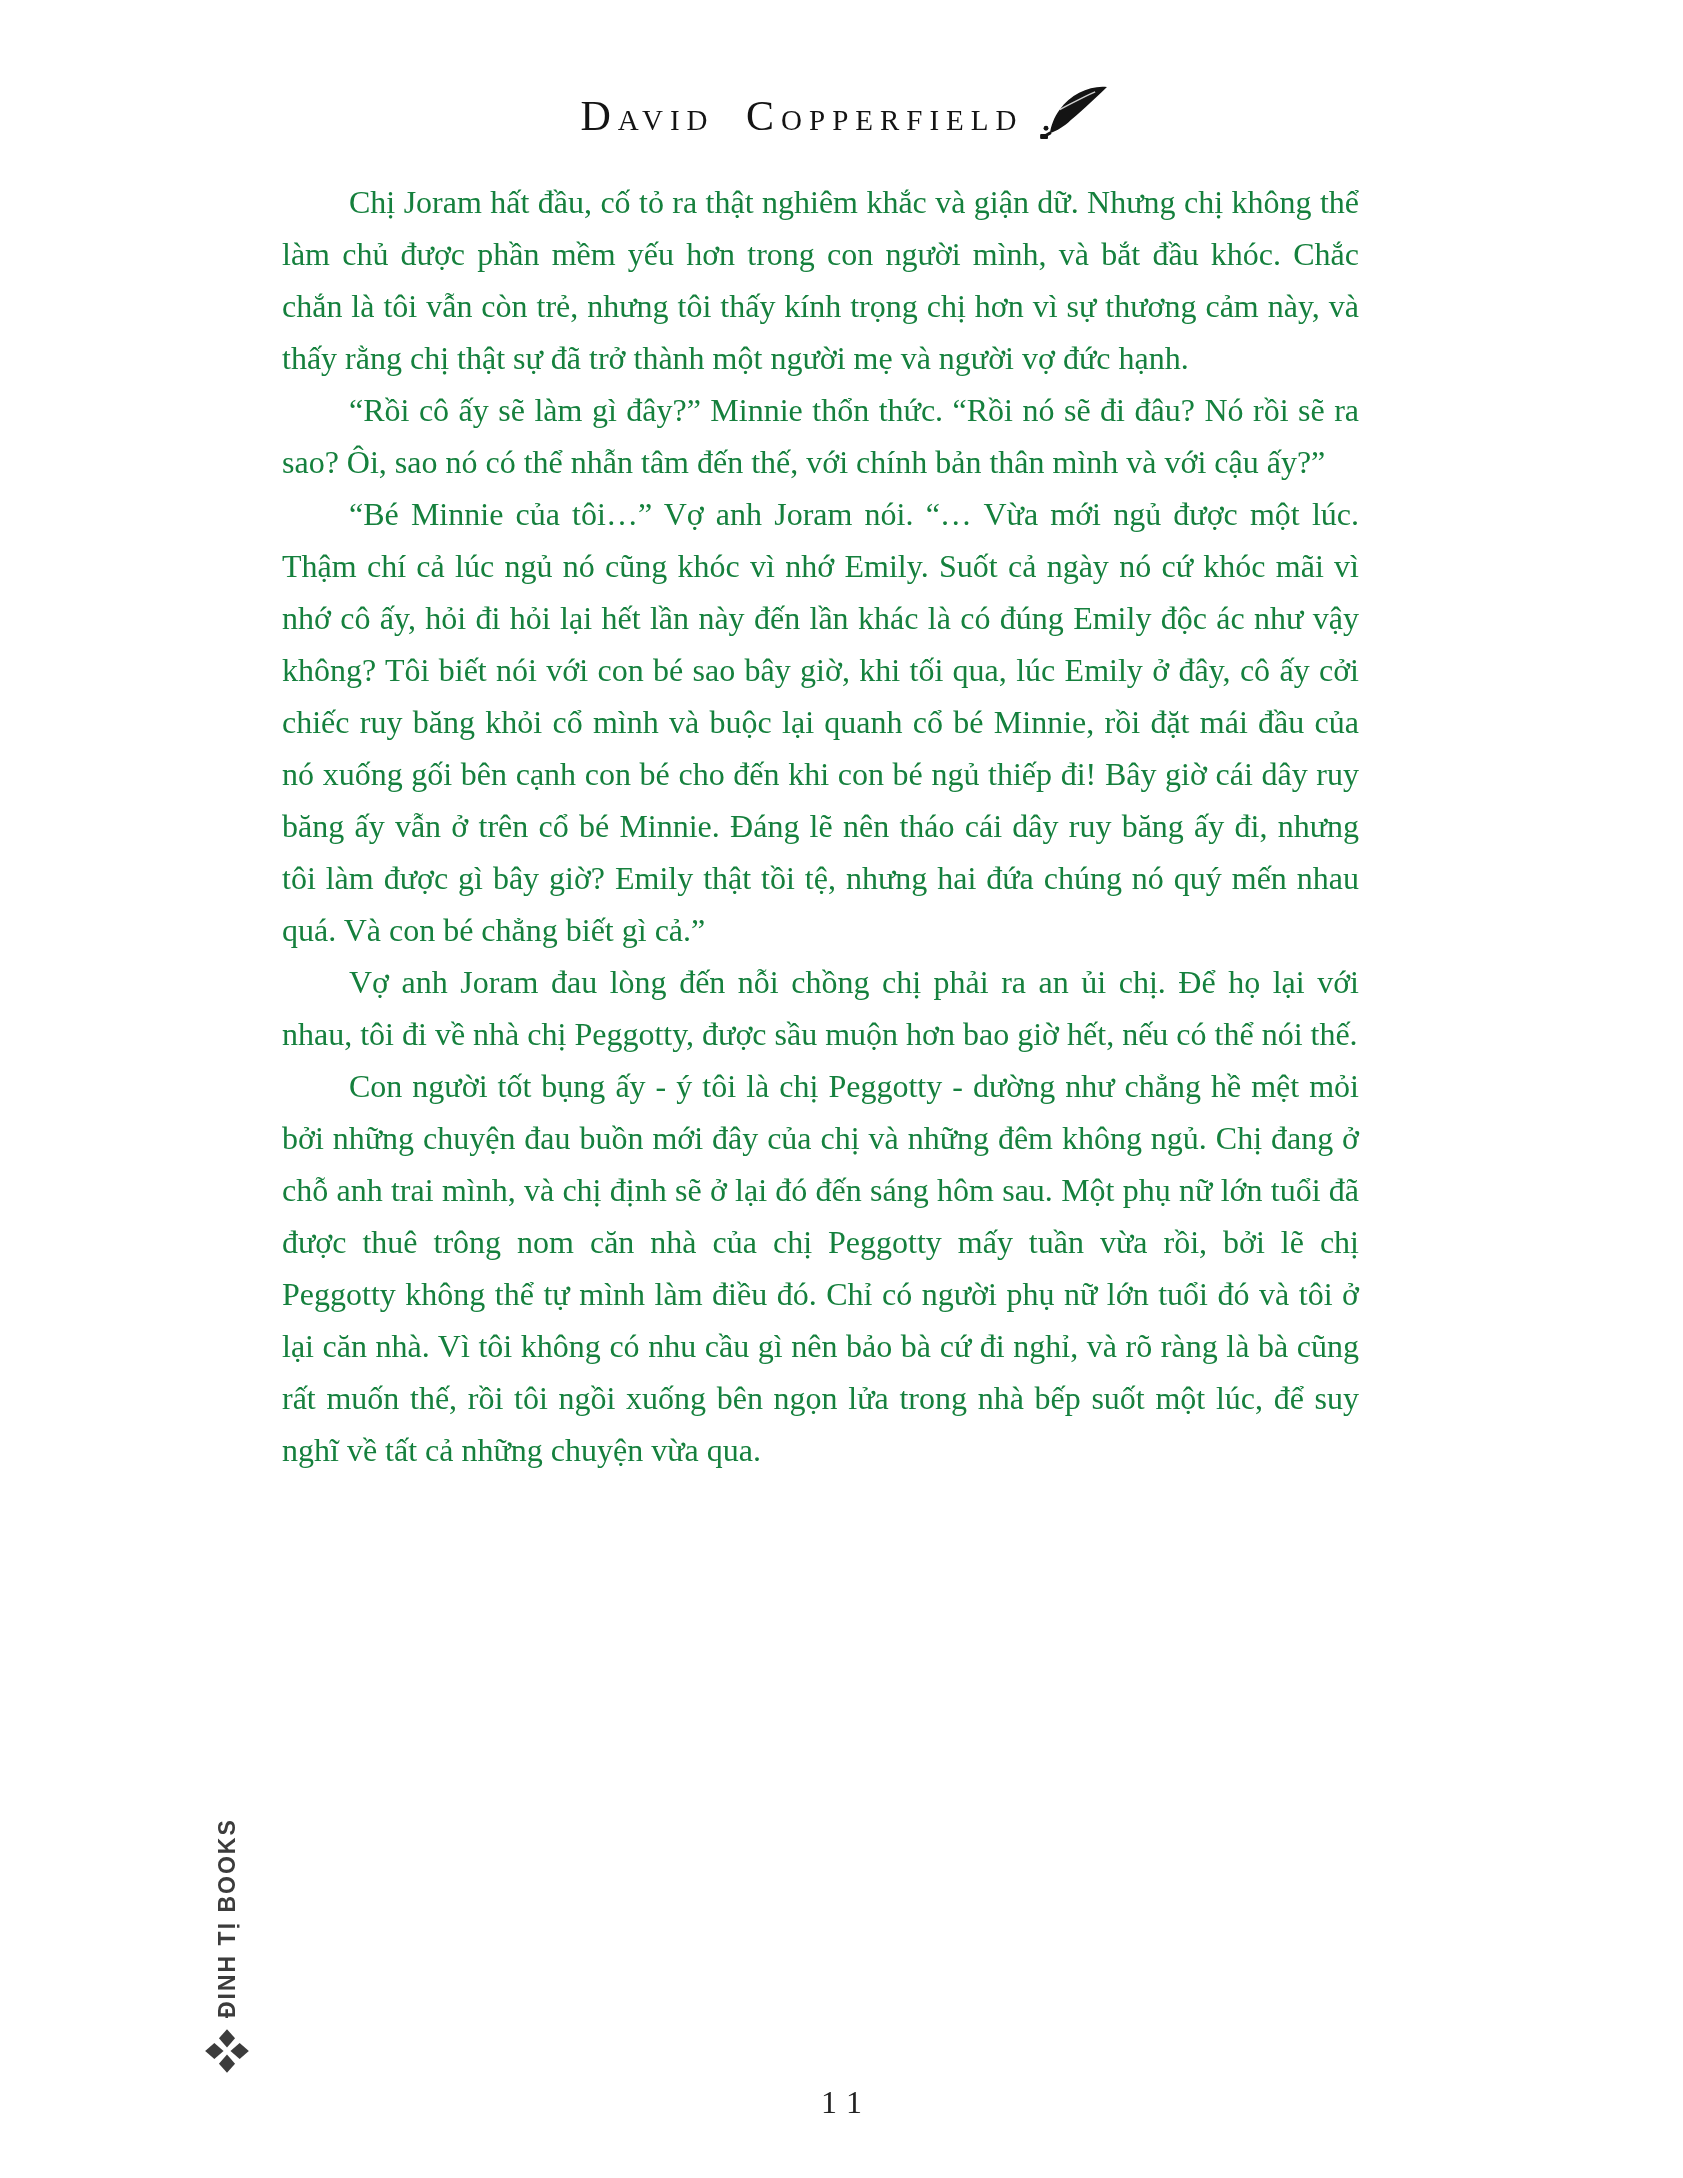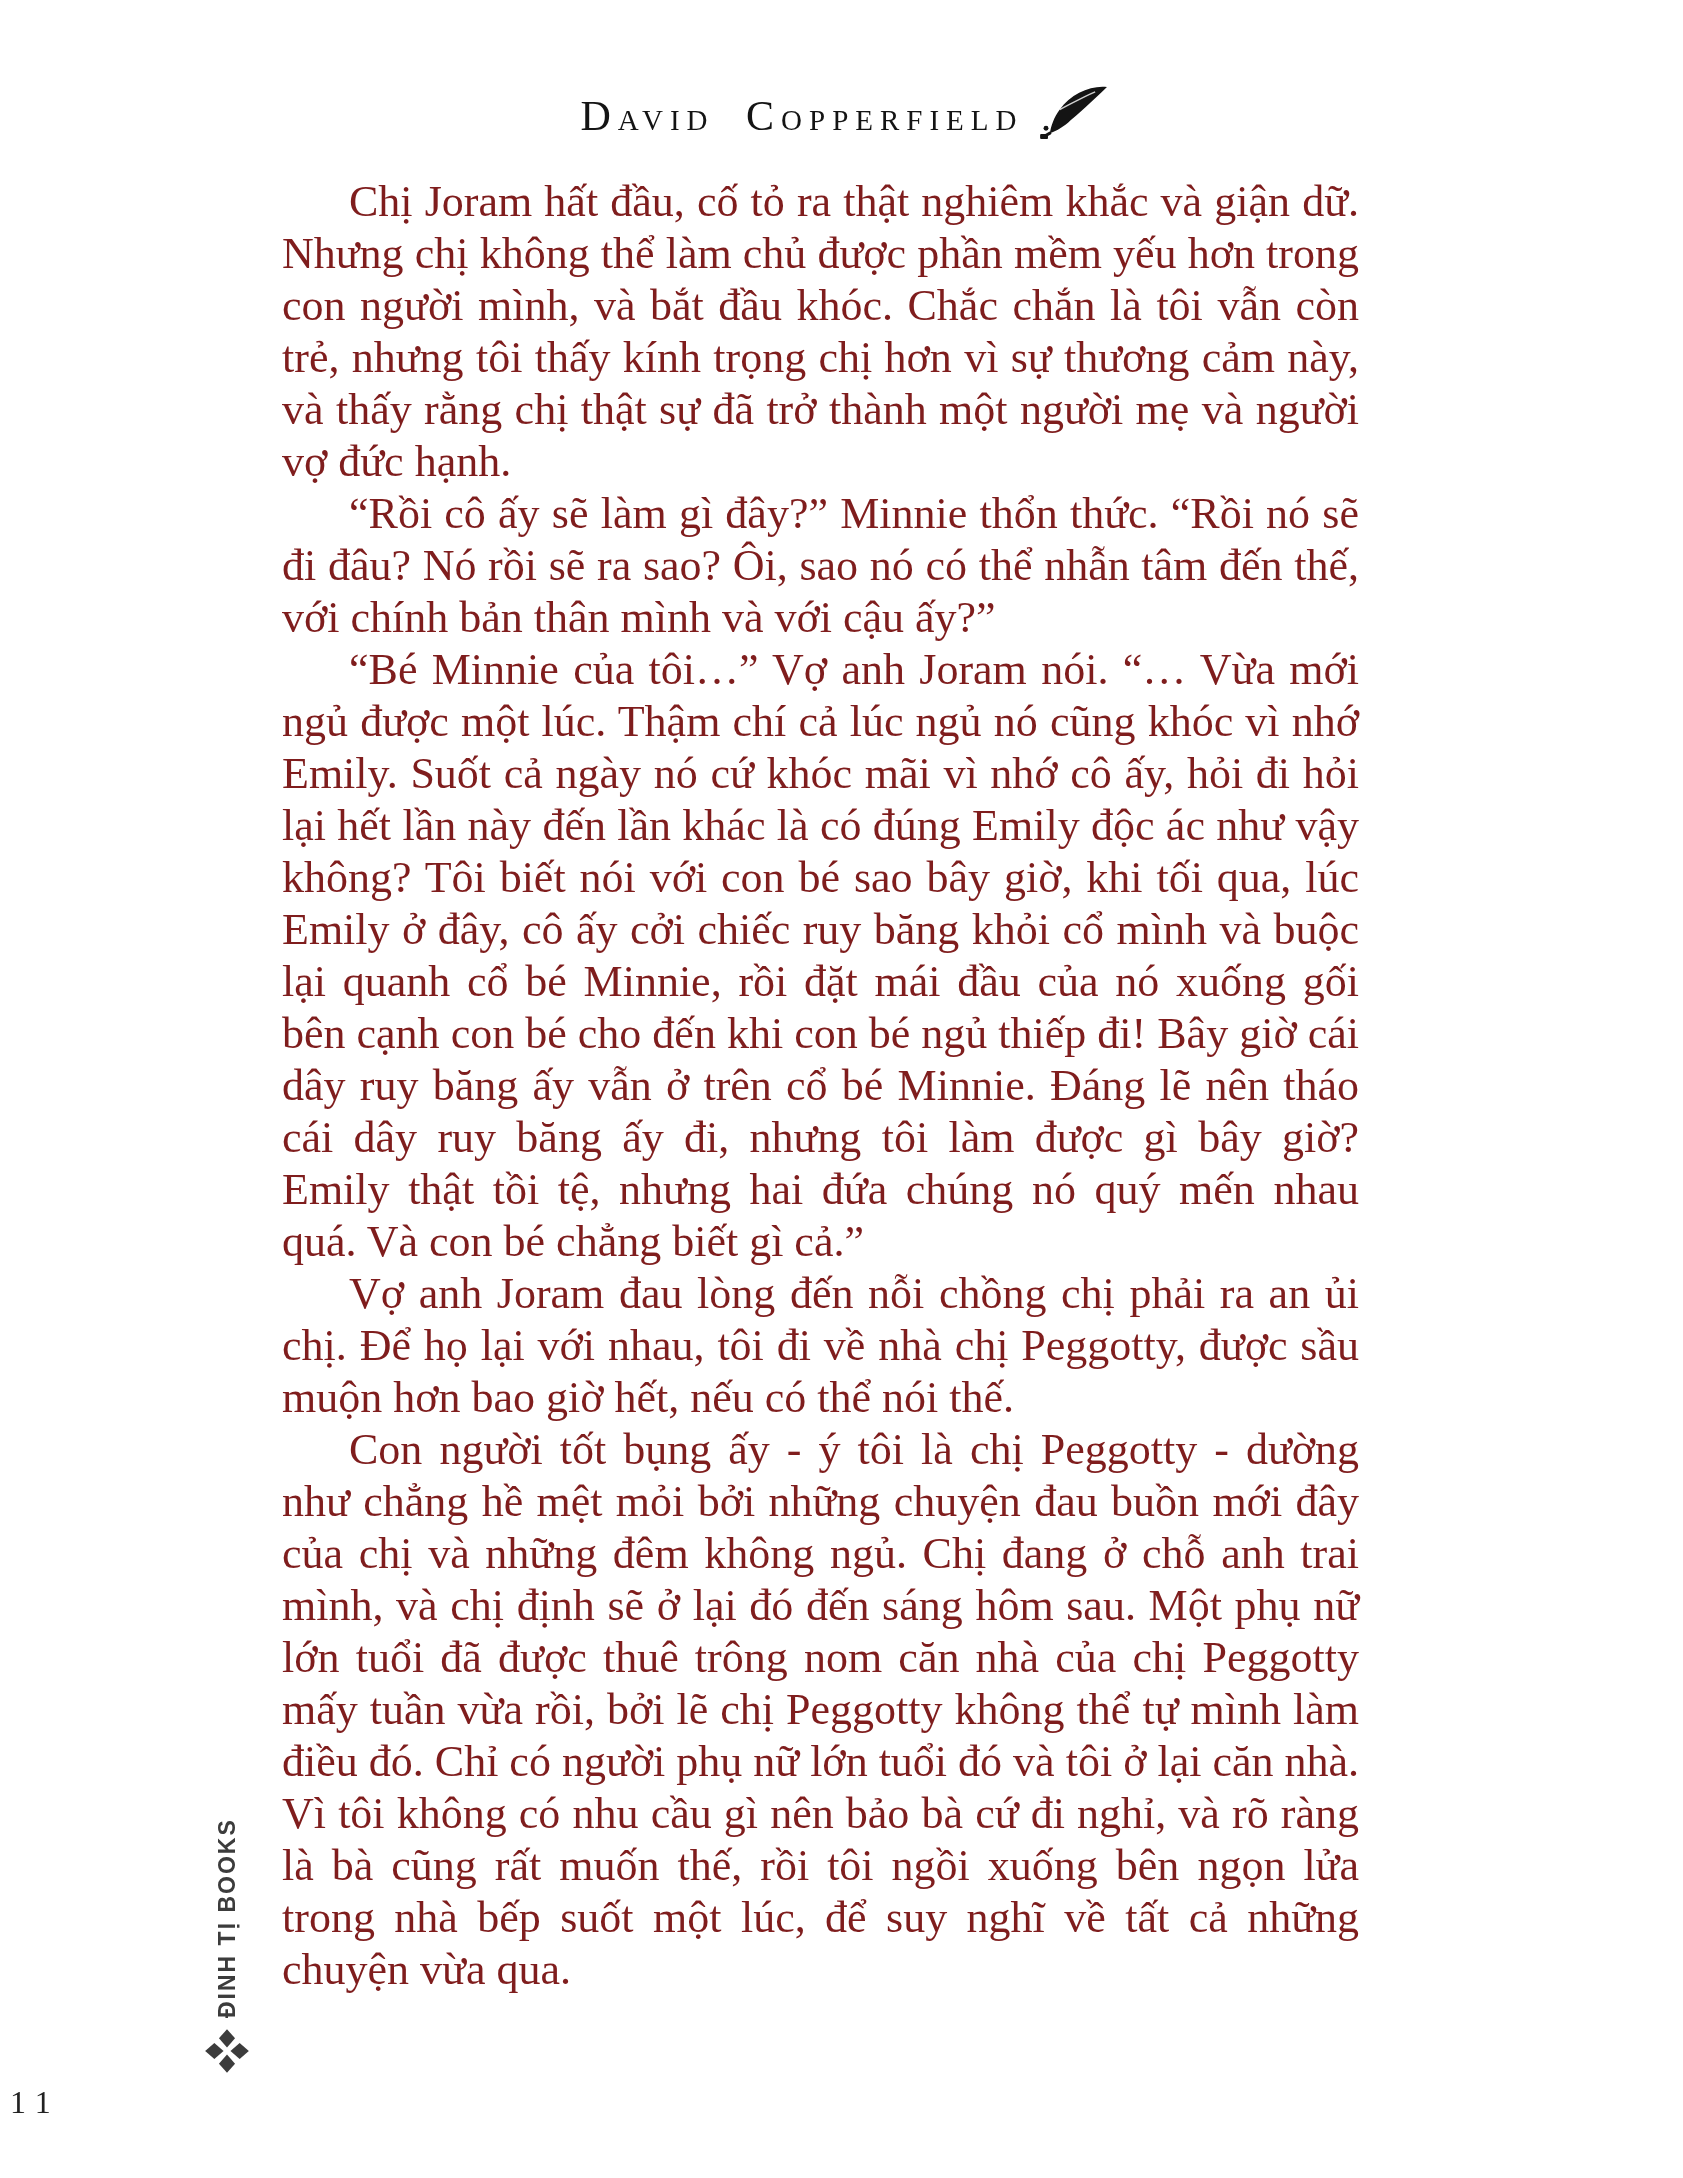--- a/index.html
+++ b/index.html
@@ -45,25 +45,25 @@
   }
   
   .text-block {
     position: absolute;
     top: 176px;
     left: 282px;
     width: 1077px;
   }
   .para {
     margin: 0;
-    font-size: 44px;
+    font-size: 32px;
     line-height: 52px;
     text-align: justify;
     text-indent: 67px;
-    color: #7f1d1d;
+    color: #15803d;
   }
   
   .publisher-name {
     position: absolute;
     left: 214px;
     top: 1824px;
     height: 194px;
     writing-mode: vertical-rl;
     transform: rotate(180deg);
     font-family: "Liberation Sans", sans-serif;
@@ -79,21 +79,21 @@
     top: 2028px;
     width: 46px;
     height: 46px;
   }
   
   .page-footer {
     position: absolute;
     bottom: 57px;
     left: 0;
     width: 1683px;
-    text-align: left;
+    text-align: center;
     font-family: Liberation Serif, serif;
   }
   .page-number {
     font-size: 32px;
     letter-spacing: 10px;
     color: #222222;
     padding-left: 10px; 
   }
 </style>
 </head>

